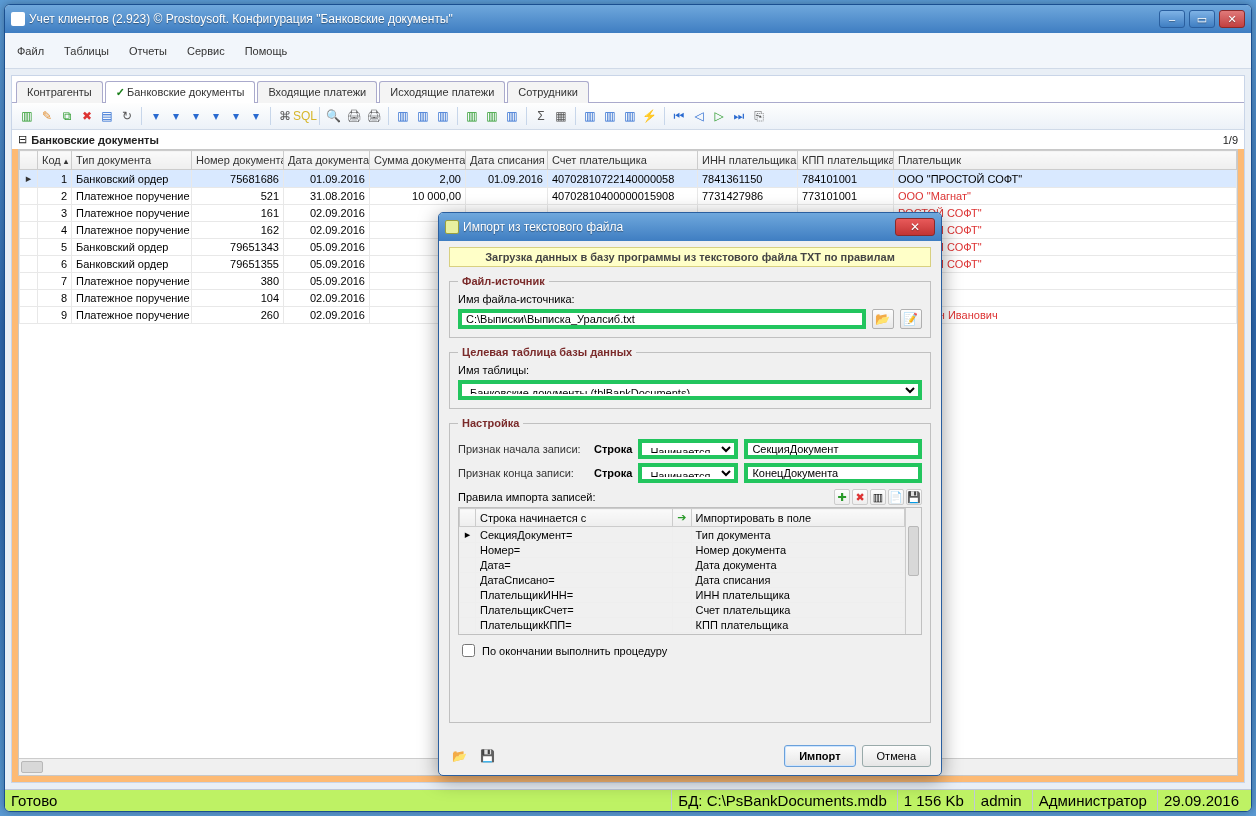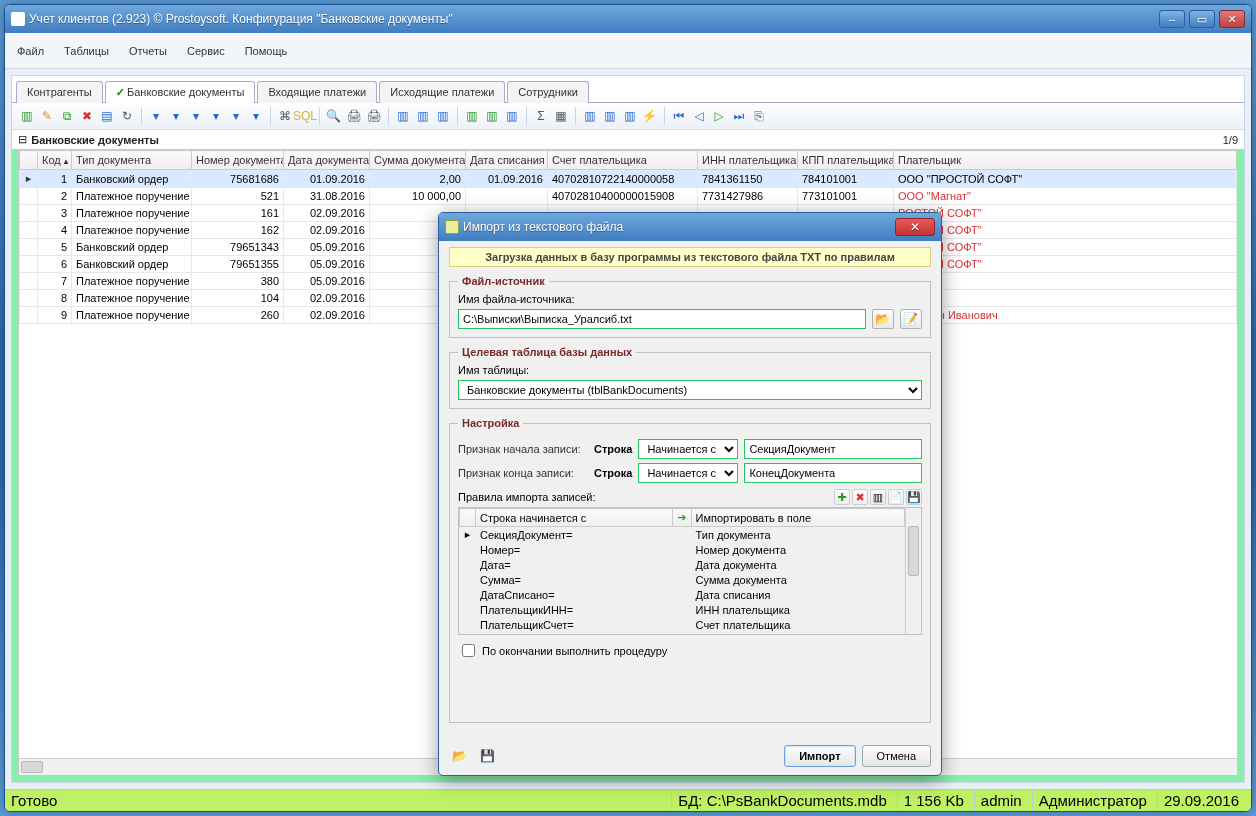--- a/index.html
+++ b/index.html
@@ -55,21 +55,21 @@
     gap: 12px;
     padding: 0 8px;
     color: #333;
     flex-shrink: 0;
     border-bottom: 1px solid #d0dae8;
   }
   .menubar span { padding: 2px 4px; }
   .inner {
     flex: 1;
     margin: 6px;
-    background: #86efac;
+    background: #fdba74;
     border: 1px solid #c9d5e8;
     display: flex;
     flex-direction: column;
     overflow: hidden;
   }
   .tabs {
     display: flex;
     gap: 2px;
     padding: 4px 4px 0 4px;
     background: #fff;
@@ -229,21 +229,21 @@
     border: 1px solid #c0c0c0;
     margin: 0 0 8px 0;
     padding: 6px 8px 8px 8px;
     font-size: 11px;
   }
   legend { font-weight: bold; color: #7a2a2a; padding: 0 4px; font-size: 11px;}
   .fldrow { display: flex; align-items: center; gap: 6px; margin-top: 4px; flex-wrap: nowrap;}
   .fldrow label { color: #333; }
   .txtinput {
     height: 20px;
-    border: 1px solid #22c55e;
+    border: 4px solid #22c55e;
     padding: 2px 4px;
     background: #fff;
     font-size: 11px;
     font-family: inherit;
   }
   .iconbtn2 {
     width: 22px; height: 20px;
     border: 1px solid #b0b0b0;
     background: linear-gradient(#fdfdfd, #e8e8e8);
     border-radius: 2px;
@@ -639,26 +639,20 @@
                   <td>Номер документа</td>
                 </tr>
             <tr>
                   <td></td>
                   <td>Дата=</td>
                   <td></td>
                   <td>Дата документа</td>
                 </tr>
             <tr>
                   <td></td>
-                  <td>Сумма=</td>
-                  <td></td>
-                  <td>Сумма документа</td>
-                </tr>
-            <tr>
-                  <td></td>
                   <td>ДатаСписано=</td>
                   <td></td>
                   <td>Дата списания</td>
                 </tr>
             <tr>
                   <td></td>
                   <td>ПлательщикИНН=</td>
                   <td></td>
                   <td>ИНН плательщика</td>
                 </tr>

